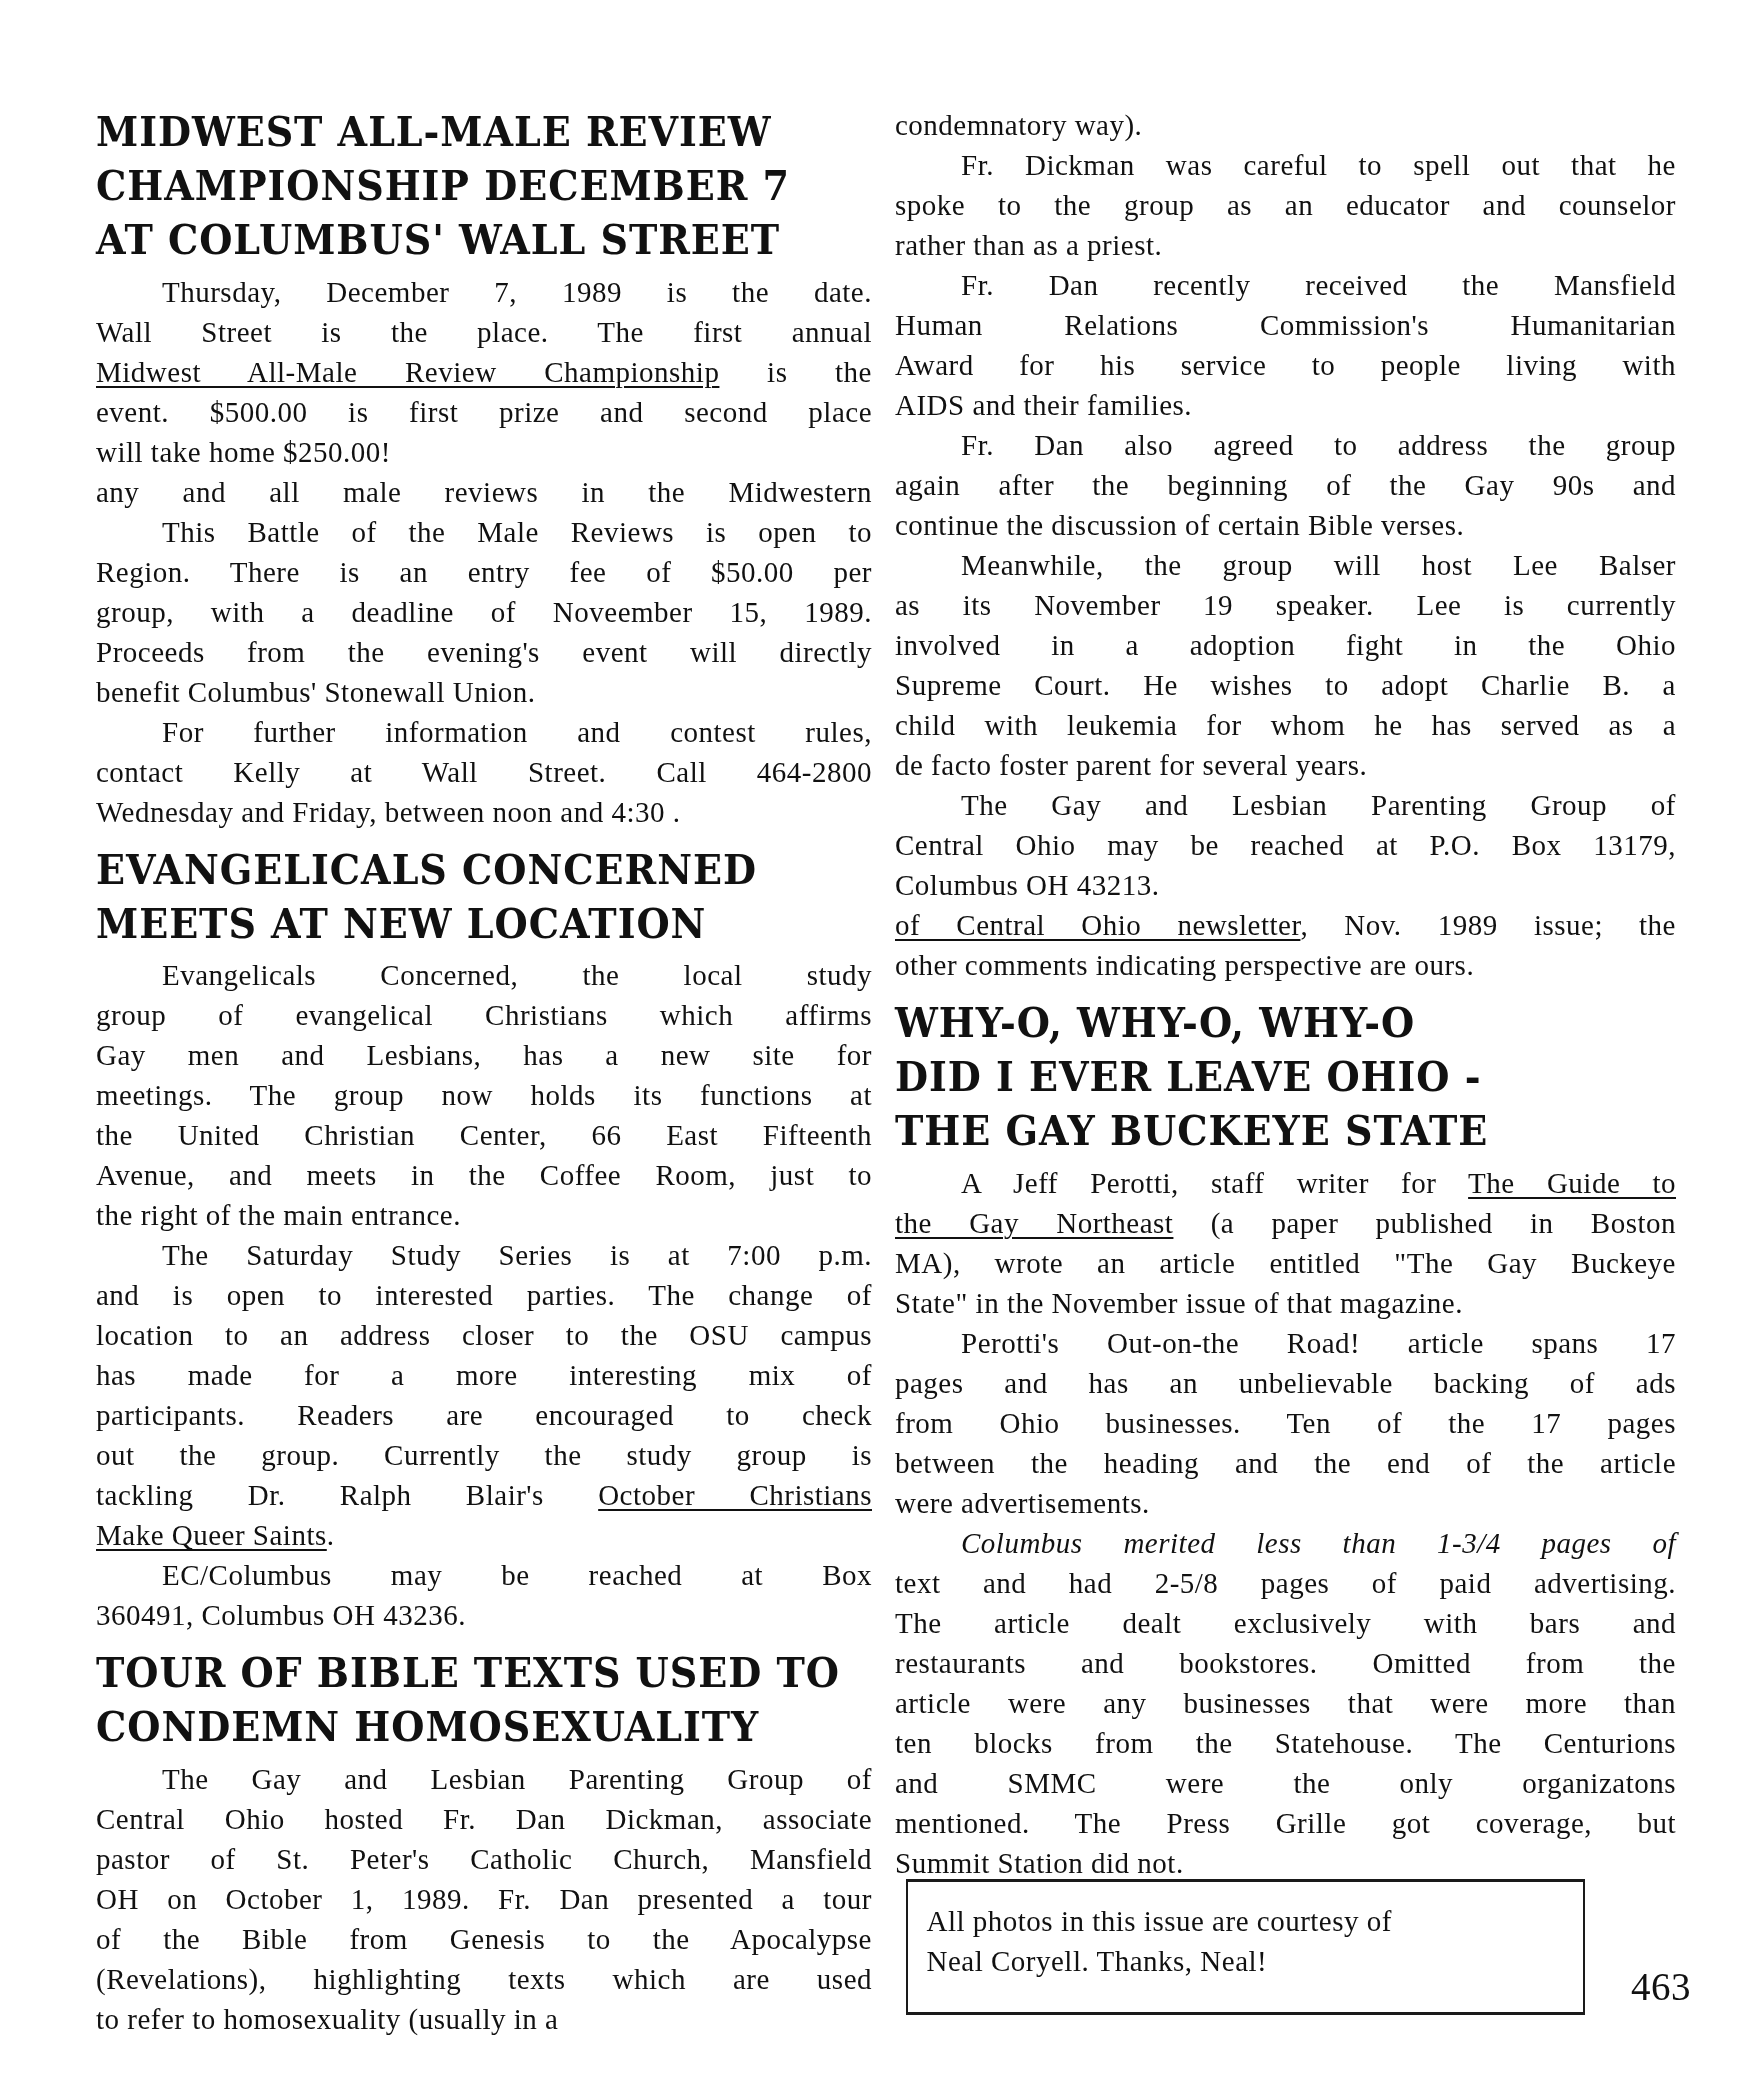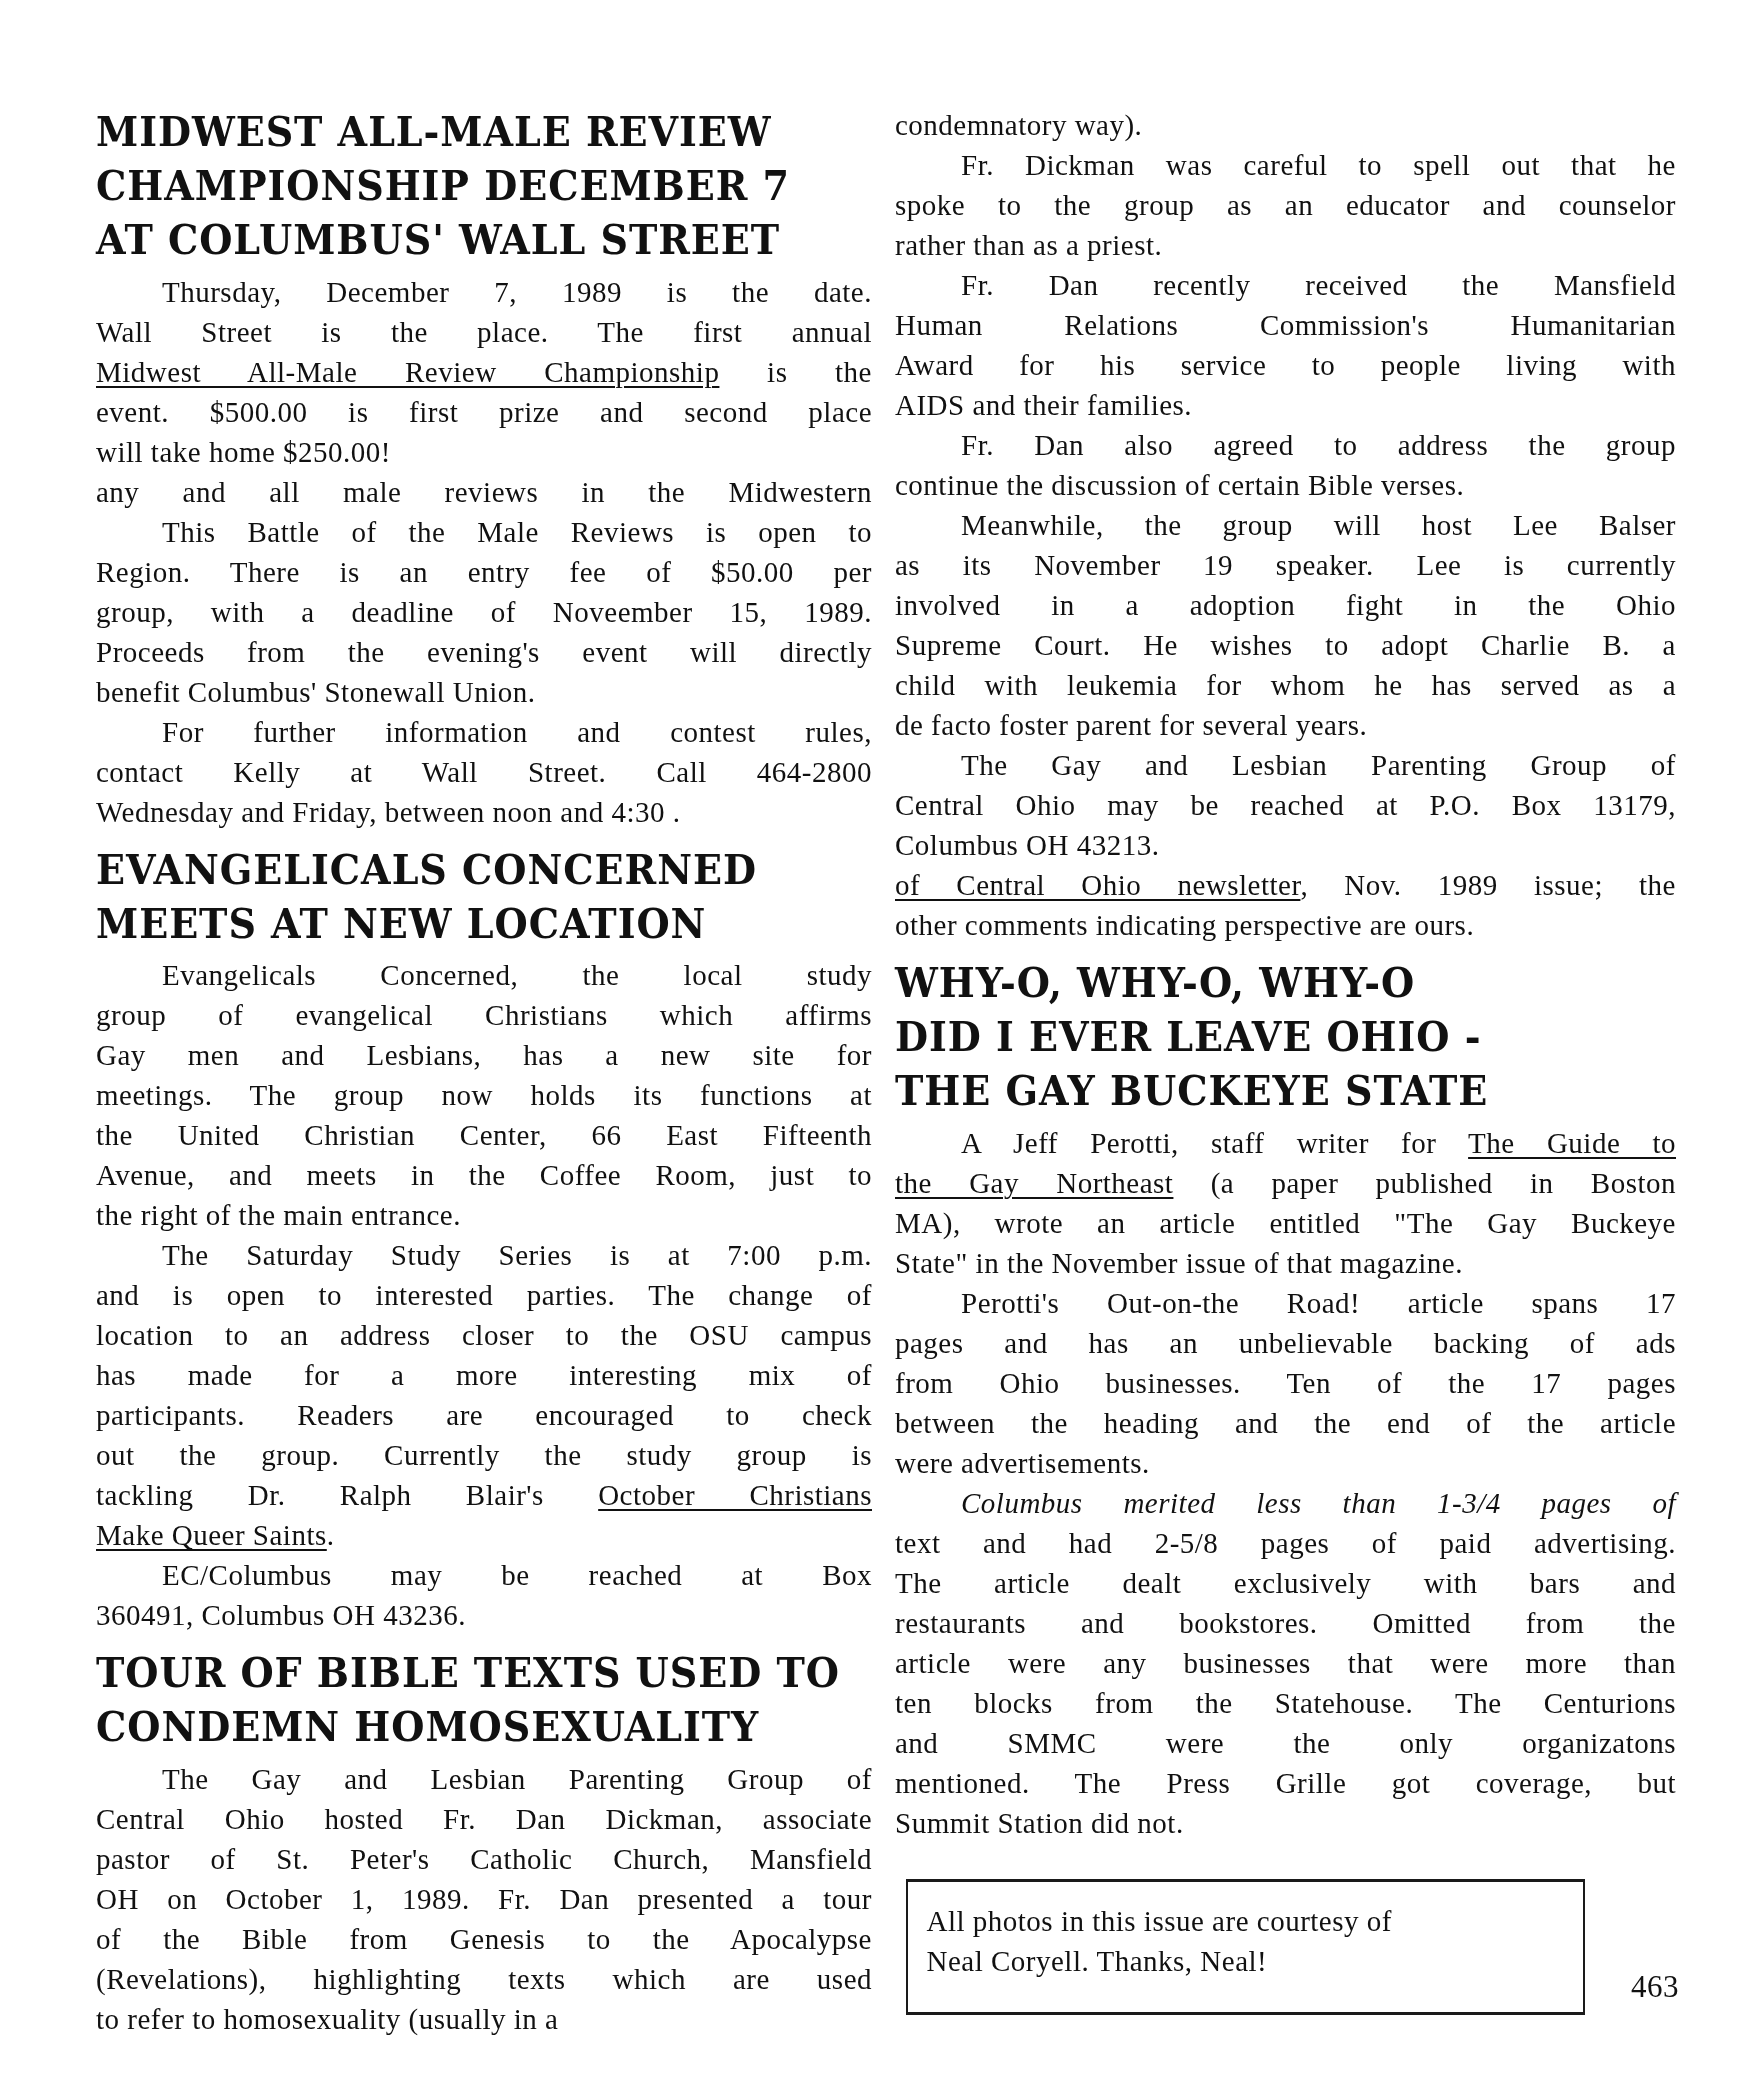--- a/index.html
+++ b/index.html
@@ -17,21 +17,21 @@
           font-family: "Liberation Serif", "DejaVu Serif", serif; letter-spacing: 0.5px; }
   .line.last { text-align-last: left; }
   .line.indent { padding-left: 66px; }
   .u { text-decoration: underline; text-decoration-thickness: 2px; text-underline-offset: 3.9px; }
   .gap-s { height: 4.9px; }
   .gap-m { height: 10.7px; }
   #credit-box { position: absolute; left: 906px; top: 1879px; width: 679px; height: 136px;
                 border: 2.4px solid #1a1a1a; border-top-width: 3.4px; border-bottom-width: 3.4px; box-sizing: border-box;
                 padding: 18.5px 0 0 18.5px; }
   #credit-box .cl { font-size: 29px; line-height: 40px; white-space: nowrap; letter-spacing: 0.5px; }
-  #page-number { position: absolute; left: 1631px; top: 1967px; font-size: 31px; line-height: 39px; letter-spacing: 0.5px; }
+  #page-number { position: absolute; left: 1631px; top: 1967px; font-size: 39px; line-height: 39px; letter-spacing: 0.5px; }
 </style>
 </head>
 <body>
 
 <div id="col-left" class="col">
     <div>
       <div class="headline">MIDWEST ALL-MALE REVIEW</div>
       <div class="headline">CHAMPIONSHIP DECEMBER 7</div>
       <div class="headline">AT COLUMBUS' WALL STREET</div>
       <div class="gap-s"></div>
@@ -112,20 +112,21 @@
         <span class="line last"><span style="white-space: pre;">rather than as a priest.</span></span>
       </div>
       <div class="para">
         <span class="line indent"><span style="white-space: pre;">Fr. Dan recently received the Mansfield</span></span>
         <span class="line"><span style="white-space: pre;">Human Relations Commission's Humanitarian</span></span>
         <span class="line"><span style="white-space: pre;">Award for his service to people living with</span></span>
         <span class="line last"><span style="white-space: pre;">AIDS and their families.</span></span>
       </div>
       <div class="para">
         <span class="line indent"><span style="white-space: pre;">Fr. Dan also agreed to address the group</span></span>
+        <span class="line"><span style="white-space: pre;">again after the beginning of the Gay 90s and</span></span>
         <span class="line last"><span style="white-space: pre;">continue the discussion of certain Bible verses.</span></span>
       </div>
       <div class="para">
         <span class="line indent"><span style="white-space: pre;">Meanwhile, the group will host Lee Balser</span></span>
         <span class="line"><span style="white-space: pre;">as its November 19 speaker. Lee is currently</span></span>
         <span class="line"><span style="white-space: pre;">involved in a adoption fight in the Ohio</span></span>
         <span class="line"><span style="white-space: pre;">Supreme Court. He wishes to adopt Charlie B. a</span></span>
         <span class="line"><span style="white-space: pre;">child with leukemia for whom he has served as a</span></span>
         <span class="line last"><span style="white-space: pre;">de facto foster parent for several years.</span></span>
       </div>

